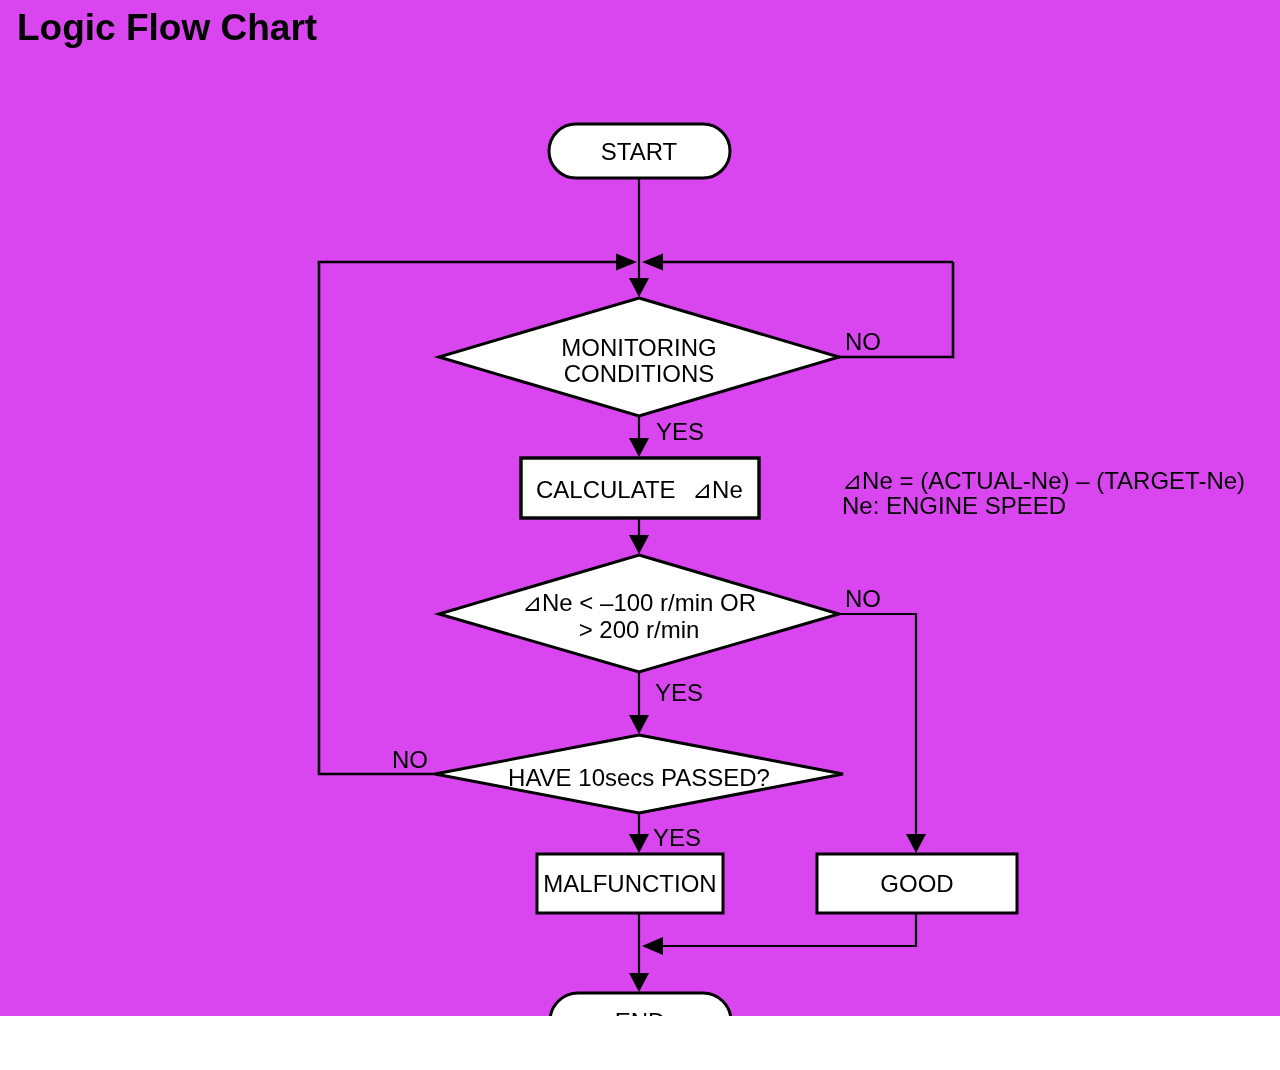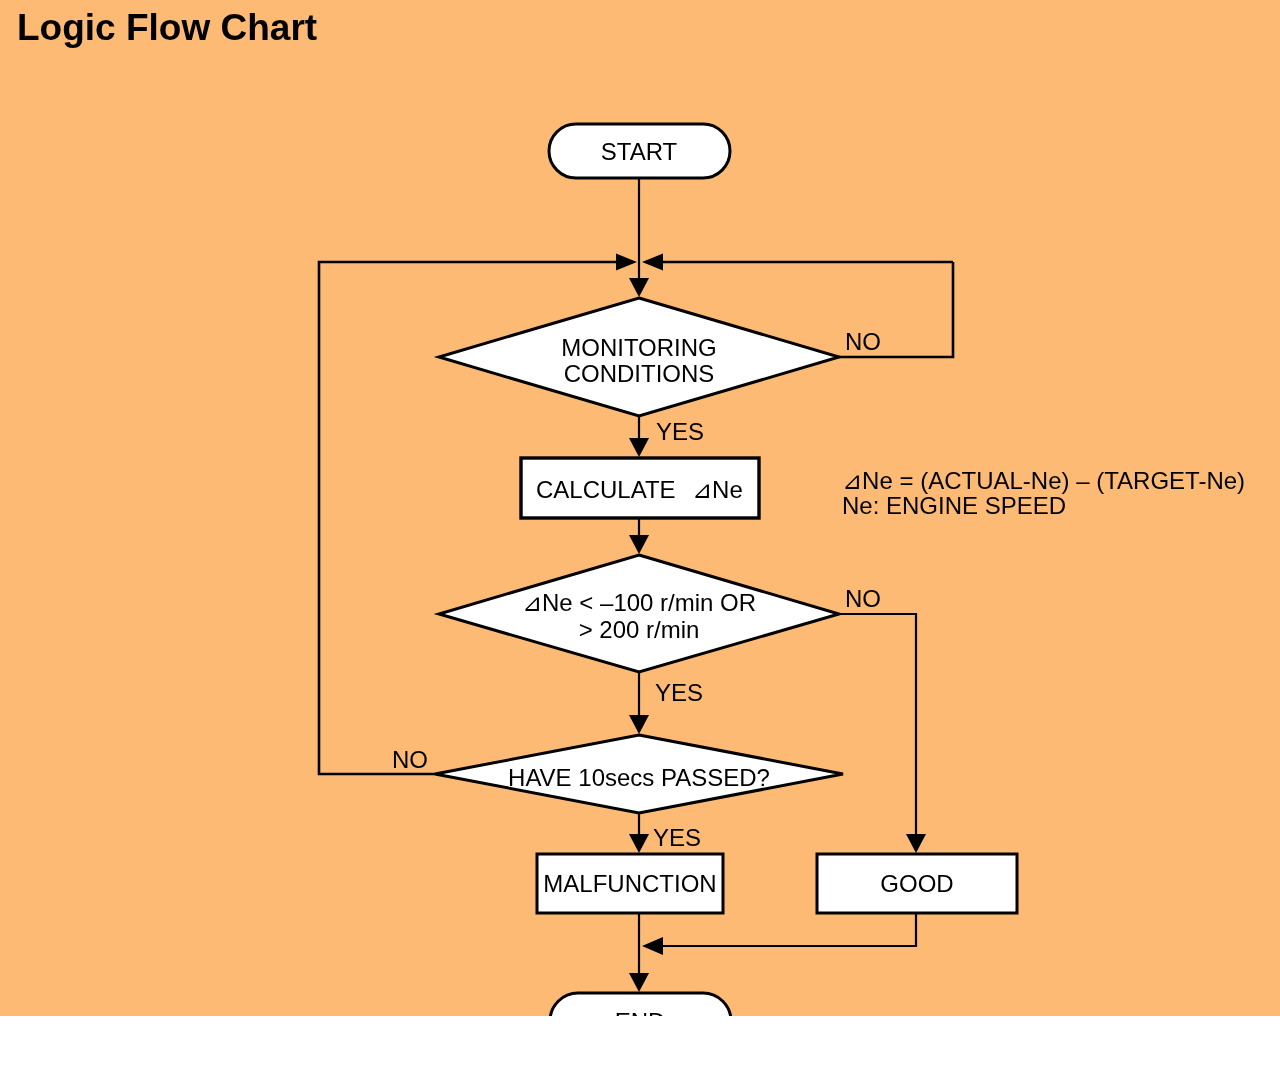--- a/index.html
+++ b/index.html
@@ -4,21 +4,21 @@
 <style>
   html, body {
     margin: 0;
     padding: 0;
     background: #ffffff;
   }
   .page {
     position: relative;
     width: 1280px;
     height: 1016px;
-    background: #fdba74;
+    background: #d946ef;
     overflow: hidden;
   }
   svg {
     display: block;
   }
   .shape {
     fill: #ffffff;
     stroke: #000000;
   }
   .connector {

